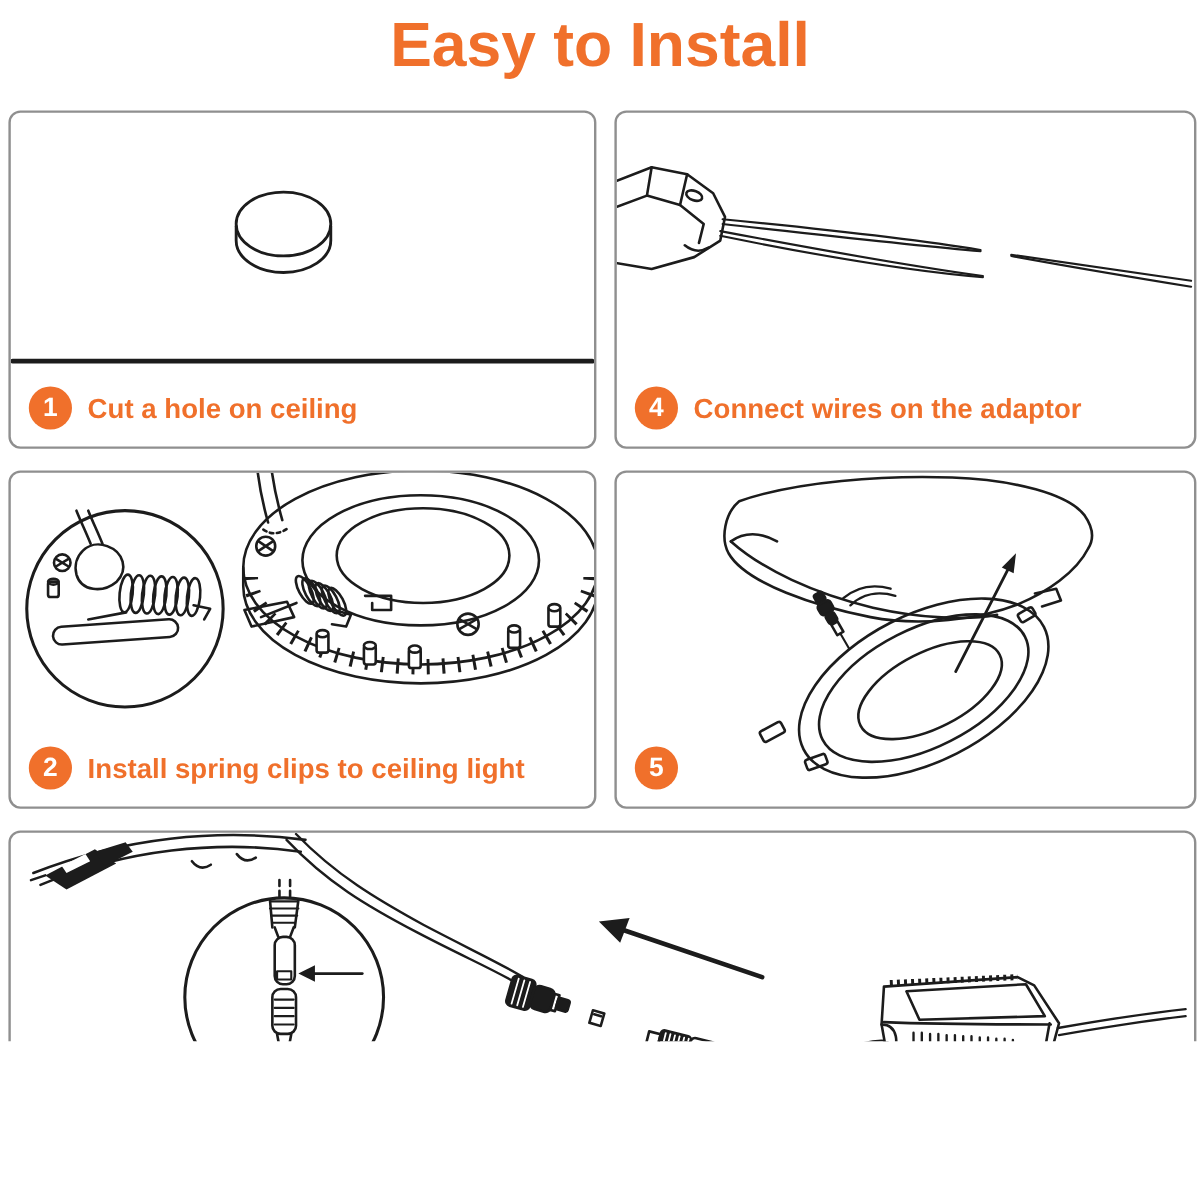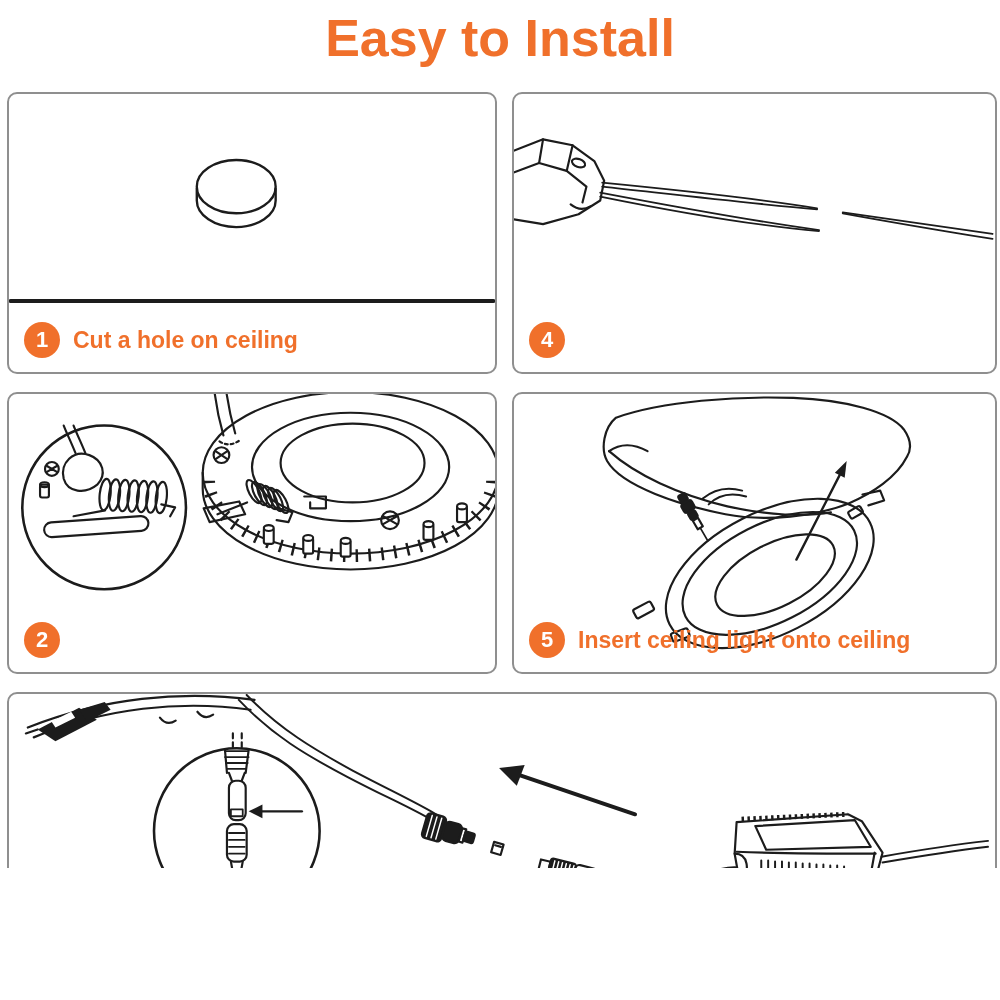--- a/index.html
+++ b/index.html
@@ -63,20 +63,21 @@
           <path d="M 86,104 C 160,119 237,133 308,139"></path>
         </g>
         <g stroke-width="1.8">
           <path d="M 332,120 C 390,128 445,136 484,142"></path>
           <path d="M 332,121 C 392,132 447,141 484,147"></path>
         </g>
       </g>
     </svg>
     <div class="caption">
       <span class="badge">4</span>
+      <span class="caption-text">Connect wires on the adaptor</span>
     </div>
   </section>
 
   <section class="panel" id="p2">
     <svg viewBox="0 0 490 282">
       <g fill="none" stroke="#1c1c1c" stroke-width="2.2" stroke-linecap="round" stroke-linejoin="round">
         <g>
           <ellipse cx="345" cy="80" rx="150" ry="82"></ellipse>
           <path d="M 195,80 v 16 a 150,82 0 0 0 300,0 v -16"></path>
           <path d="M 201,88 A 144,76 0 0 0 489,88" stroke-width="13" stroke-dasharray="2.5 10.5" stroke-linecap="butt"></path>
@@ -136,20 +137,21 @@
           <rect x="34" y="127" width="106" height="15" rx="7.5" transform="rotate(-4 87 134)" fill="#fff"></rect>
           <circle cx="42" cy="76" r="7"></circle>
           <path d="M 37,73 l 10,6 M 37,79 l 10,-6"></path>
           <rect x="30" y="92" width="9" height="13" rx="2" fill="#fff"></rect>
             <ellipse cx="34.5" cy="92" rx="4.5" ry="2.5"></ellipse>
         </g>
       </g>
     </svg>
     <div class="caption">
       <span class="badge">2</span>
+      <span class="caption-text">Install spring clips to ceiling light</span>
     </div>
   </section>
 
   <section class="panel" id="p5">
     <svg viewBox="0 0 485 282">
       <g fill="none" stroke="#1c1c1c" stroke-width="2.2" stroke-linecap="round" stroke-linejoin="round">
         <g>
           <path d="M 102,24 C 150,7 225,2 282,4 C 335,6 380,18 394,36 C 401,46 402,56 397,64 C 387,84 362,101 338,111 C 305,124 255,130 213,122 C 168,113 108,94 93,68 C 86,55 90,34 102,24 Z"></path>
           <path d="M 95,58 C 122,82 165,102 215,114 C 255,123 295,125 320,120"></path>
           <path d="M 95,58 C 106,50 120,50 134,58"></path>
@@ -175,21 +177,20 @@
         <rect x="158" y="240" width="18" height="9" rx="2" transform="rotate(-20 167 244)"></rect>
         <rect x="338" y="116" width="14" height="8" rx="2" transform="rotate(-30 345 120)"></rect>
         <g>
           <line x1="285" y1="168" x2="329" y2="82" stroke-width="2.4"></line>
           <polygon points="336,68 334,85 324,80" fill="#1c1c1c" stroke="none"></polygon>
         </g>
       </g>
     </svg>
     <div class="caption">
       <span class="badge">5</span>
-      <span class="caption-text">Insert ceiling light onto ceiling</span>
     </div>
   </section>
 
   <section class="panel" id="p3">
     <svg viewBox="0 0 990 282">
       <g fill="none" stroke="#1c1c1c" stroke-width="2.2" stroke-linecap="round" stroke-linejoin="round">
 
         <g>
           <path d="M 14,34 C 90,4 170,-4 244,6"></path>
           <path d="M 20,44 C 92,14 170,6 240,16"></path>

